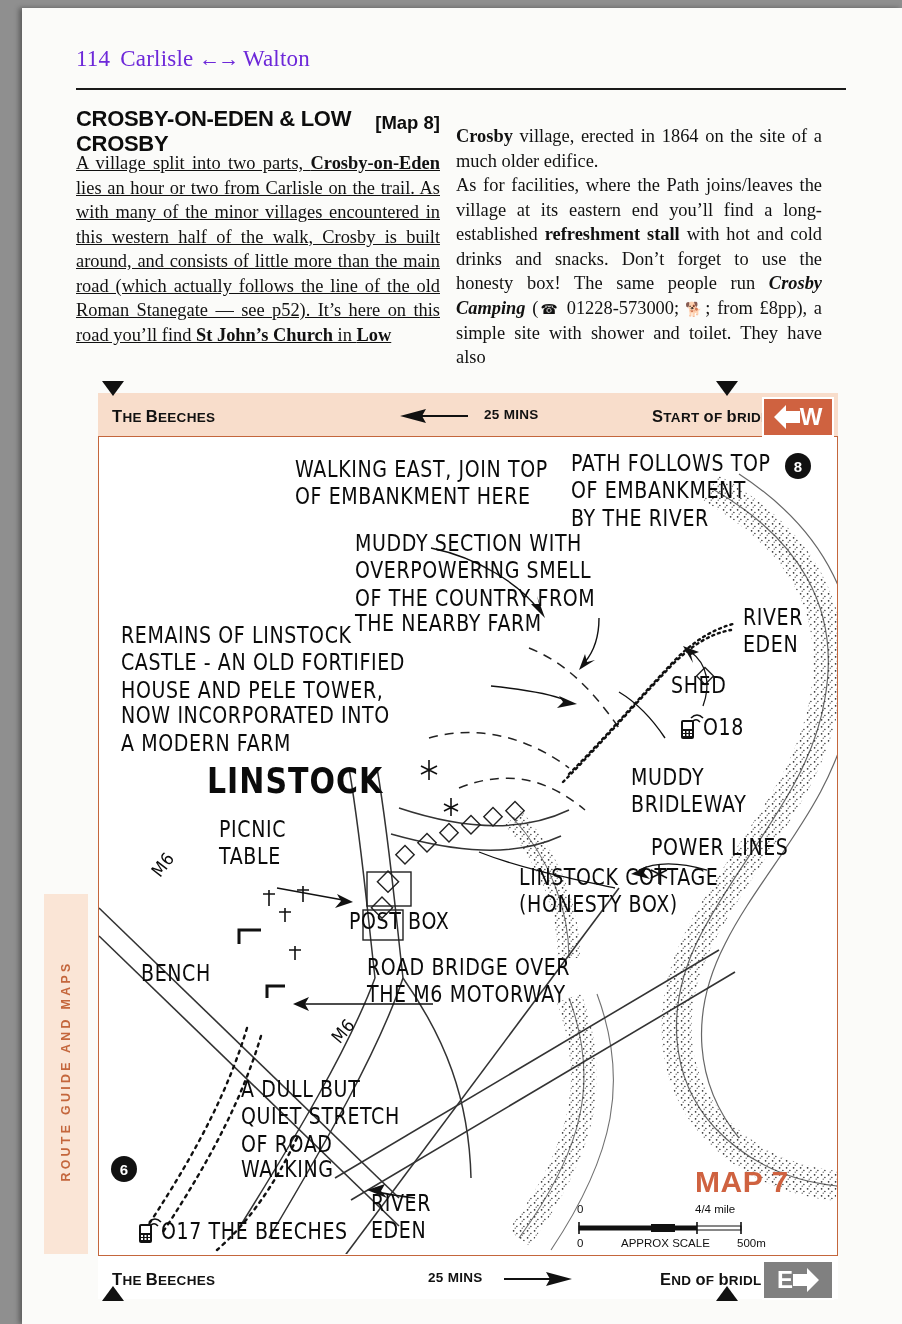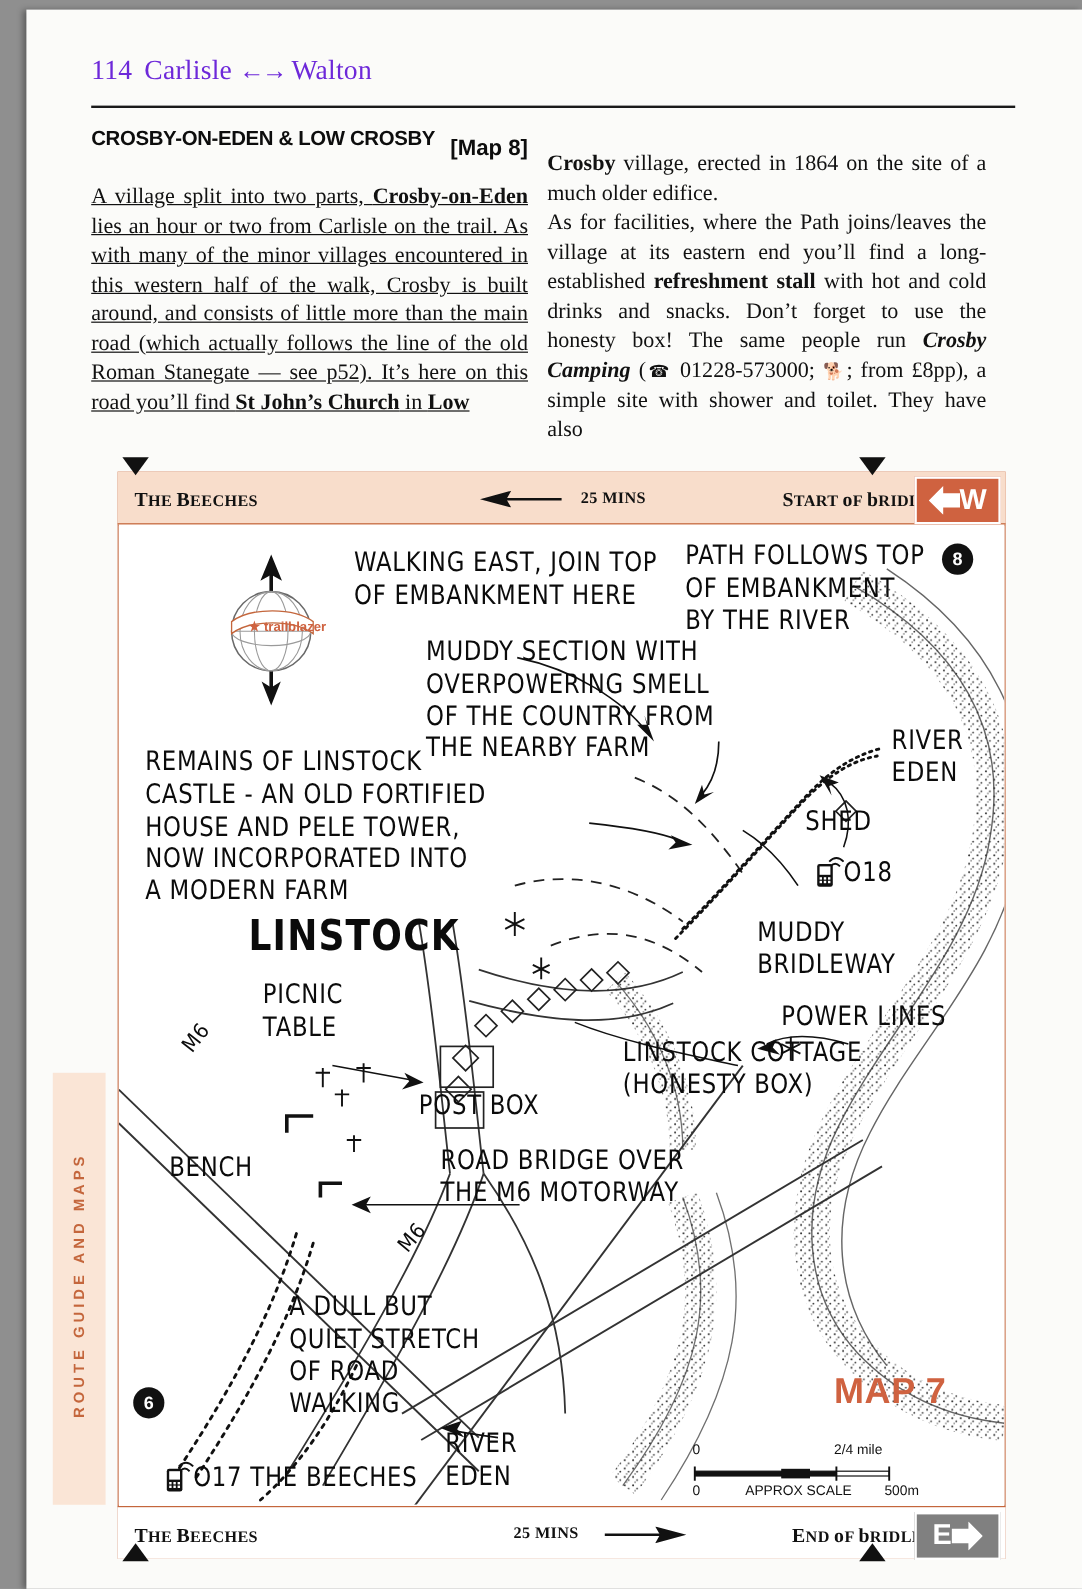--- a/index.html
+++ b/index.html
@@ -47,21 +47,21 @@
   }
 
   
   .sec-title {
     position: absolute;
     left: 54px;
     top: 98px;
     width: 360px;
     font-family: "Liberation Sans", sans-serif;
     font-weight: bold;
-    font-size: 17px;
+    font-size: 22px;
     letter-spacing: -0.3px;
     color: #0d0d0d;
     line-height: 1.15;
   }
   .map-ref {
     position: absolute;
     left: 54px;
     top: 104px;
     width: 364px;
     text-align: right;
@@ -139,21 +139,21 @@
     background: #f8ddcb;
     border-bottom: 1.4px solid #c4663c;
   }
   .bar-bottom {
     bottom: 0;
     background: #ffffff;
     border-top: 1.4px solid #c4663c;
   }
   .bar-label {
     position: absolute;
-    font-family: Liberation Serif, serif;
+    font-family: Liberation Sans, sans-serif;
     font-size: 13.5px;
     font-weight: bold;
     color: #111;
     letter-spacing: 0.3px;
     white-space: nowrap;
   }
   .smallcaps-first { font-size: 16.5px; }
   .bar-top .lbl-left   { left: 14px;  top: 14px; }
   .bar-top .lbl-mid    { left: 386px; top: 14px; }
   .bar-top .lbl-right  { left: 554px; top: 14px; }
@@ -215,21 +215,21 @@
   .hand.big {
     font-size: 30px;
     letter-spacing: 1px;
     font-weight: bold;
   }
   .hand.sm { font-size: 16px; }
 
   .map-title {
     position: absolute;
     left: 596px;
-    top: 705px;
+    top: 727px;
     font-family: "Liberation Sans", sans-serif;
     font-weight: bold;
     font-size: 30px;
     color: #cf6240;
     letter-spacing: 0.5px;
   }
 
   .scale-box { position: absolute; left: 478px; top: 765px; width: 200px; }
   .scale-top, .scale-bot {
     position: relative;
@@ -452,34 +452,20 @@
           <path d="M168,560 l0,-12 l18,0"></path>
           <path d="M140,506 l0,-14 l22,0"></path>
         </g>
 
         <g stroke="#111" stroke-width="1.3" fill="none">
           <path d="M604,268 C612,246 608,226 592,214"></path>
           <polygon points="584,208 600,214 592,217 594,225" fill="#111" stroke="none"></polygon>
         </g>
       </svg>
 
-      <div style="position:absolute; left:72px; top:22px; width:110px; height:130px;">
-        <svg width="110" height="130" viewBox="0 0 110 130">
-          <line x1="55" y1="6" x2="55" y2="124" stroke="#111" stroke-width="3"></line>
-          <polygon points="55,2 46,24 55,19 64,24" fill="#111"></polygon>
-          <polygon points="55,128 47,108 55,113 63,108" fill="#111"></polygon>
-          <circle cx="55" cy="66" r="33" fill="#fff" stroke="#6a6a6a" stroke-width="1.3"></circle>
-          <ellipse cx="55" cy="66" rx="33" ry="12" fill="none" stroke="#9a9a9a" stroke-width="0.9"></ellipse>
-          <ellipse cx="55" cy="66" rx="14" ry="33" fill="none" stroke="#9a9a9a" stroke-width="0.9"></ellipse>
-          <ellipse cx="55" cy="66" rx="26" ry="33" fill="none" stroke="#9a9a9a" stroke-width="0.9"></ellipse>
-          <line x1="22" y1="66" x2="88" y2="66" stroke="#9a9a9a" stroke-width="0.9"></line>
-          <path d="M22,58 C38,46 74,46 90,58 L90,68 C74,56 38,56 22,68 Z" fill="#fff" stroke="#c4663c" stroke-width="1.1"></path>
-          <text x="36" y="66" font-family="Liberation Sans, sans-serif" font-size="11" font-weight="bold" fill="#cf6240">★ trailblazer</text>
-        </svg>
-      </div>
 
       <div class="badge-num" style="left:686px; top:15px;">8</div>
       <div class="badge-num" style="left:12px; top:718px;">6</div>
 
       <div class="hand" style="left:196px; top:18px;">WALKING EAST, JOIN TOP
 OF EMBANKMENT HERE</div>
       <div class="hand" style="left:472px; top:12px;">PATH FOLLOWS TOP
 OF EMBANKMENT
 BY THE RIVER</div>
       <div class="hand" style="left:256px; top:92px;">MUDDY SECTION WITH
@@ -548,21 +534,21 @@
               <rect x="13" y="24" width="2" height="2"></rect>
             </g>
         </svg>
       </div>
 
       <div class="map-title">MAP 7</div>
 
       <div class="scale-box">
         <div class="scale-top">
           <span style="left:0;">0</span>
-          <span style="left:118px;">2/4 mile</span>
+          <span style="left:118px;">4/4 mile</span>
         </div>
         <div class="scale-bar">
           <svg width="200" height="14" viewBox="0 0 200 14">
             <line x1="2" y1="1" x2="2" y2="13" stroke="#111" stroke-width="1.6"></line>
             <line x1="120" y1="1" x2="120" y2="13" stroke="#111" stroke-width="1.6"></line>
             <line x1="164" y1="1" x2="164" y2="13" stroke="#111" stroke-width="1.6"></line>
             <rect x="2" y="5" width="162" height="4" fill="none" stroke="#111" stroke-width="1"></rect>
             <rect x="2" y="5" width="74" height="4" fill="#111"></rect>
             <rect x="74" y="3" width="24" height="8" fill="#111"></rect>
             <rect x="98" y="5" width="22" height="4" fill="#111"></rect>

